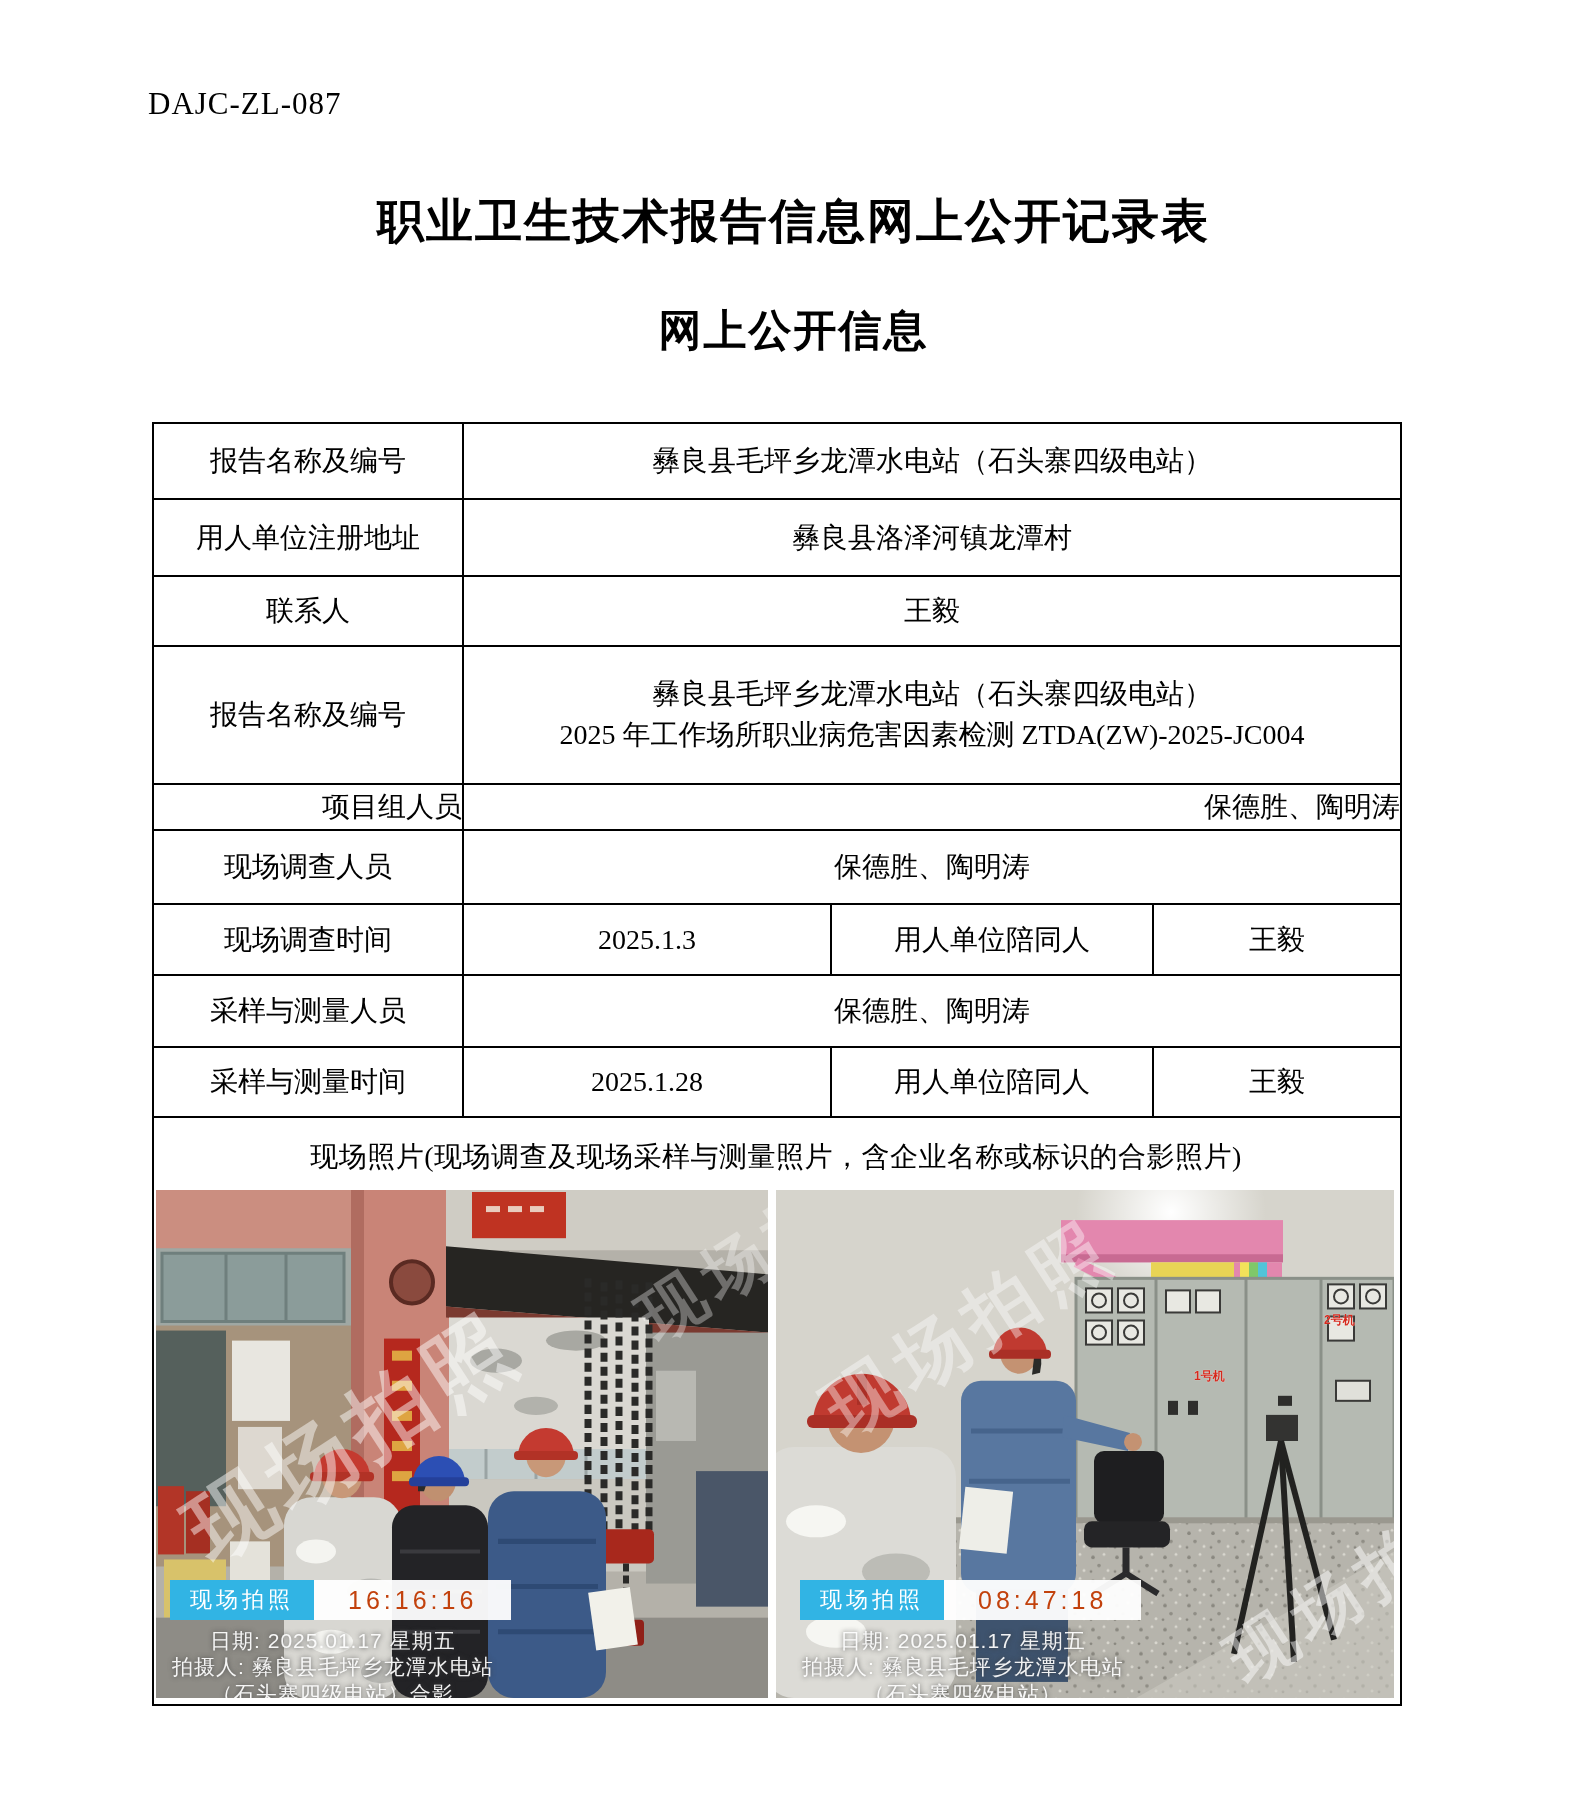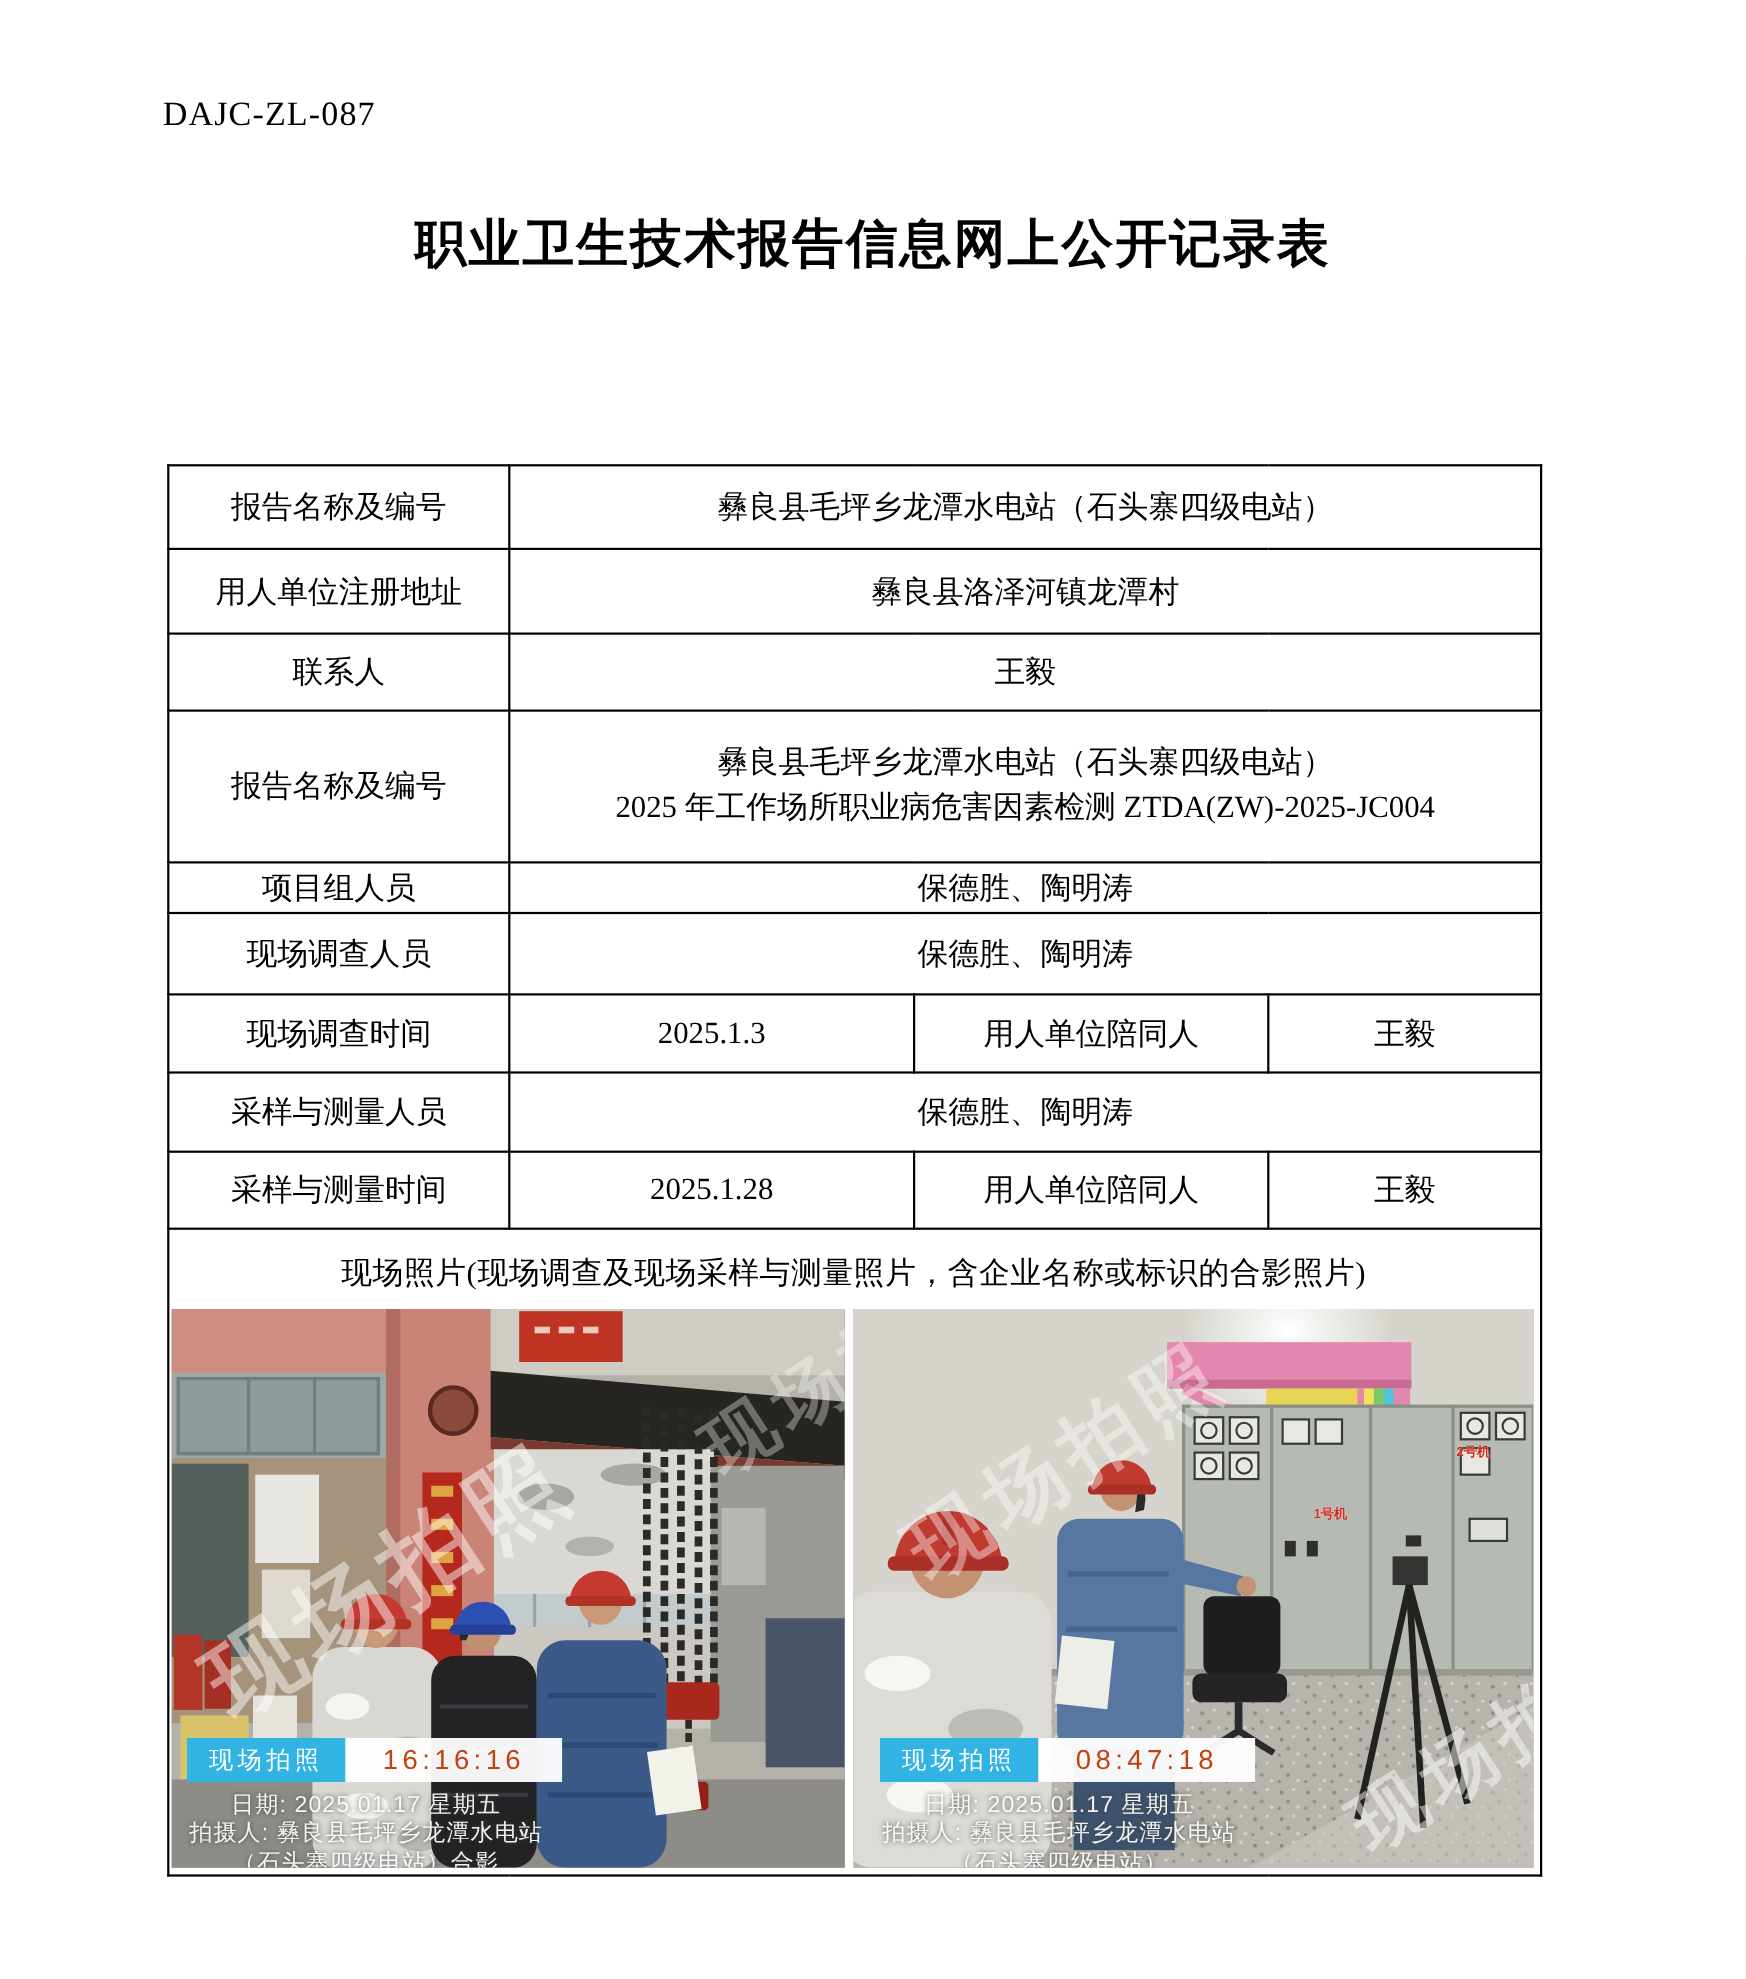--- a/index.html
+++ b/index.html
@@ -12,21 +12,21 @@
   .page-title{position:absolute;left:0;top:190px;width:100%;text-align:center;
     font-size:47px;font-weight:bold;letter-spacing:2px;}
   .page-subtitle{position:absolute;left:0;top:302px;width:100%;text-align:center;
     font-size:43px;font-weight:bold;letter-spacing:2px;}
 
   table.info{position:absolute;left:152px;top:422px;width:1248px;
     border-collapse:collapse;table-layout:fixed;}
   table.info td{border:2px solid #000;font-size:28px;text-align:center;
     vertical-align:middle;padding:0;overflow:hidden;}
   tr.r1 td{height:74px;} tr.r2 td{height:75px;margin-left:40px;} tr.r3 td{height:68px;}
-  tr.r4 td{height:136px;} tr.r5 td{height:44px;} tr.r6 td{height:72px;}
+  tr.r4 td{height:136px;} tr.r5 td{height:44px;text-align:right;} tr.r6 td{height:72px;}
   tr.r7 td{height:69px;} tr.r8 td{height:70px;} tr.r9 td{height:68px;}
   .report-line{line-height:1.45;}
   td.caption-cell{text-align:left;vertical-align:top;padding:0;height:586px;margin-top:40px;}
   .caption-text{font-size:28px;padding:14px 6px 14px 4px;letter-spacing:0.5px;}
   .photos{display:flex;gap:8px;padding:0 0 0 2px;}
   .photo{position:relative;height:508px;overflow:hidden;background:#8e8c86;flex:none;}
   .photo.left{width:612px;}
   .photo.right{width:618px;}
   .photo svg{display:block;width:100%;height:100%;}
 
@@ -45,20 +45,21 @@
   .cab-label{position:absolute;color:#d5281c;font-size:12px;font-weight:bold;
     font-family:"Liberation Sans","DejaVu Sans",sans-serif;text-shadow:0 0 1px #fff;}
 </style>
 </head>
 <body>
 
 <div class="page">
 
   <div class="doc-code">DAJC-ZL-087</div>
   <div class="page-title">职业卫生技术报告信息网上公开记录表</div>
+  <div class="page-subtitle">网上公开信息</div>
 
   <table class="info">
     <colgroup>
       <col style="width:310px">
         <col style="width:368px">
         <col style="width:322px">
         <col style="width:248px">
     </colgroup>
     <tbody>
         <tr class="r1">

